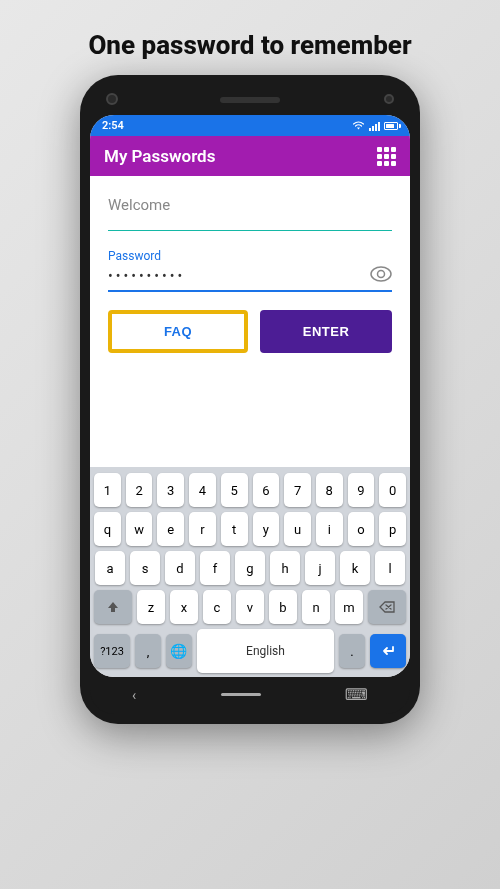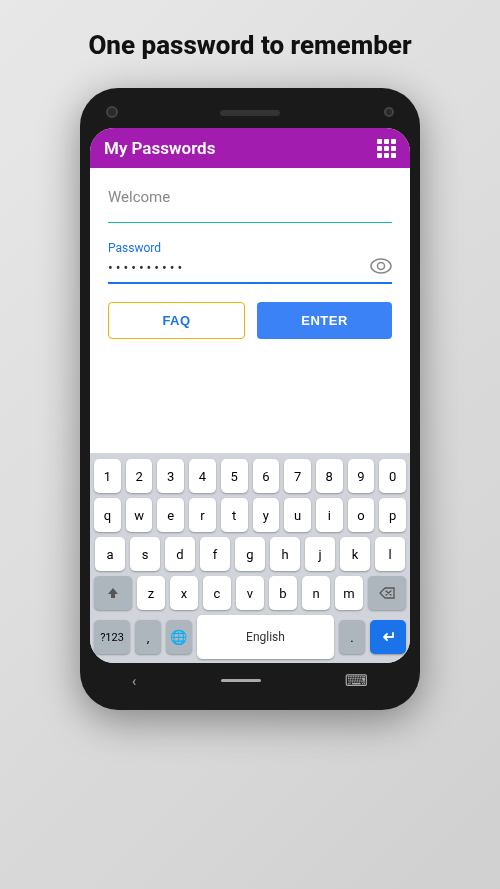--- a/index.html
+++ b/index.html
@@ -12,21 +12,21 @@
       min-height: 889px;
       width: 500px;
       font-family: 'Roboto', Arial, sans-serif;
       padding-top: 30px;
     }
     .page-title {
       font-size: 26px;
       font-weight: 800;
       color: #111;
       text-align: center;
-      margin-bottom: 28px;
+      margin-bottom: 15px;
       padding: 0 20px;
     }
     .phone-outer {
       width: 340px;
       background: #1a1a1a;
       border-radius: 38px;
       padding: 14px 10px 10px 10px;
       box-shadow: 0 10px 40px rgba(0,0,0,0.4);
       position: relative;
     }
@@ -150,35 +150,35 @@
       cursor: pointer;
     }
     .buttons-row {
       display: flex;
       gap: 12px;
       margin-bottom: 4px;
     }
     .btn-faq {
       flex: 1;
       padding: 10px;
-      border: 1px solid #eab308;
+      border: 4px solid #eab308;
       background: #fff;
       color: #1a73e8;
       font-size: 13px;
       font-weight: 700;
       border-radius: 4px;
       text-align: center;
       cursor: pointer;
       letter-spacing: 0.5px;
     }
     .btn-enter {
       flex: 1;
       padding: 10px;
       border: none;
-      background: #3b82f6;
+      background: #4c1d95;
       color: #fff;
       font-size: 13px;
       font-weight: 700;
       border-radius: 4px;
       text-align: center;
       cursor: pointer;
       letter-spacing: 0.5px;
     }
     
     .empty-space {
@@ -372,20 +372,42 @@
 <div class="phone-outer">
   <div class="phone-speaker"></div>
   <div class="phone-top-bar">
     <div class="phone-camera-left"></div>
     <div style="width:20px"></div>
     <div class="phone-camera-right"></div>
   </div>
 
   <div class="phone-screen">
 
+    <div class="status-bar">
+      <span>2:54</span>
+      <div class="status-icons">
+
+        <svg width="13" height="10" viewBox="0 0 13 10">
+          <path d="M6.5 8.5 L8 6.5 L5 6.5 Z" fill="white"></path>
+          <path d="M3.5 5 Q6.5 2.5 9.5 5" fill="none" stroke="white" stroke-width="1.2" stroke-linecap="round"></path>
+          <path d="M1.5 3 Q6.5 -1 11.5 3" fill="none" stroke="white" stroke-width="1.2" stroke-linecap="round"></path>
+        </svg>
+
+        <svg width="11" height="10" viewBox="0 0 11 10">
+          <rect x="0" y="7" width="2" height="3" fill="white"></rect>
+          <rect x="3" y="5" width="2" height="5" fill="white"></rect>
+          <rect x="6" y="3" width="2" height="7" fill="white"></rect>
+          <rect x="9" y="1" width="2" height="9" fill="white"></rect>
+        </svg>
+
+        <div class="battery-icon">
+          <div class="battery-fill"></div>
+        </div>
+      </div>
+    </div>
 
     <div class="app-bar">
       <span class="app-bar-title">My Passwords</span>
       <div class="grid-icon">
         <div class="grid-dot"></div>
         <div class="grid-dot"></div>
         <div class="grid-dot"></div>
         <div class="grid-dot"></div>
         <div class="grid-dot"></div>
         <div class="grid-dot"></div>

